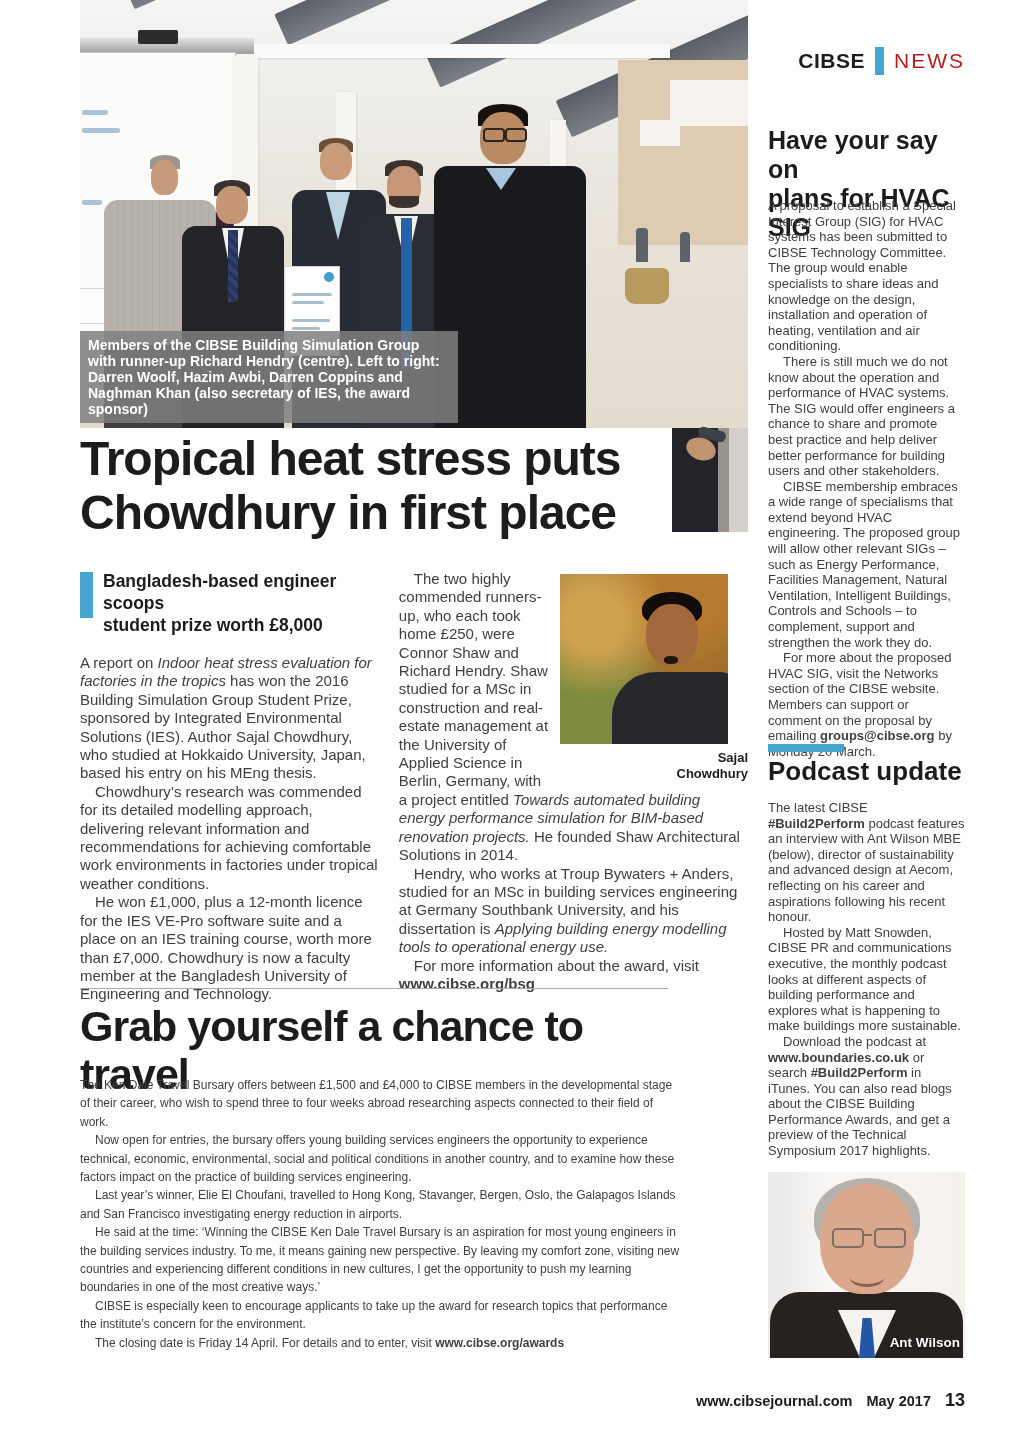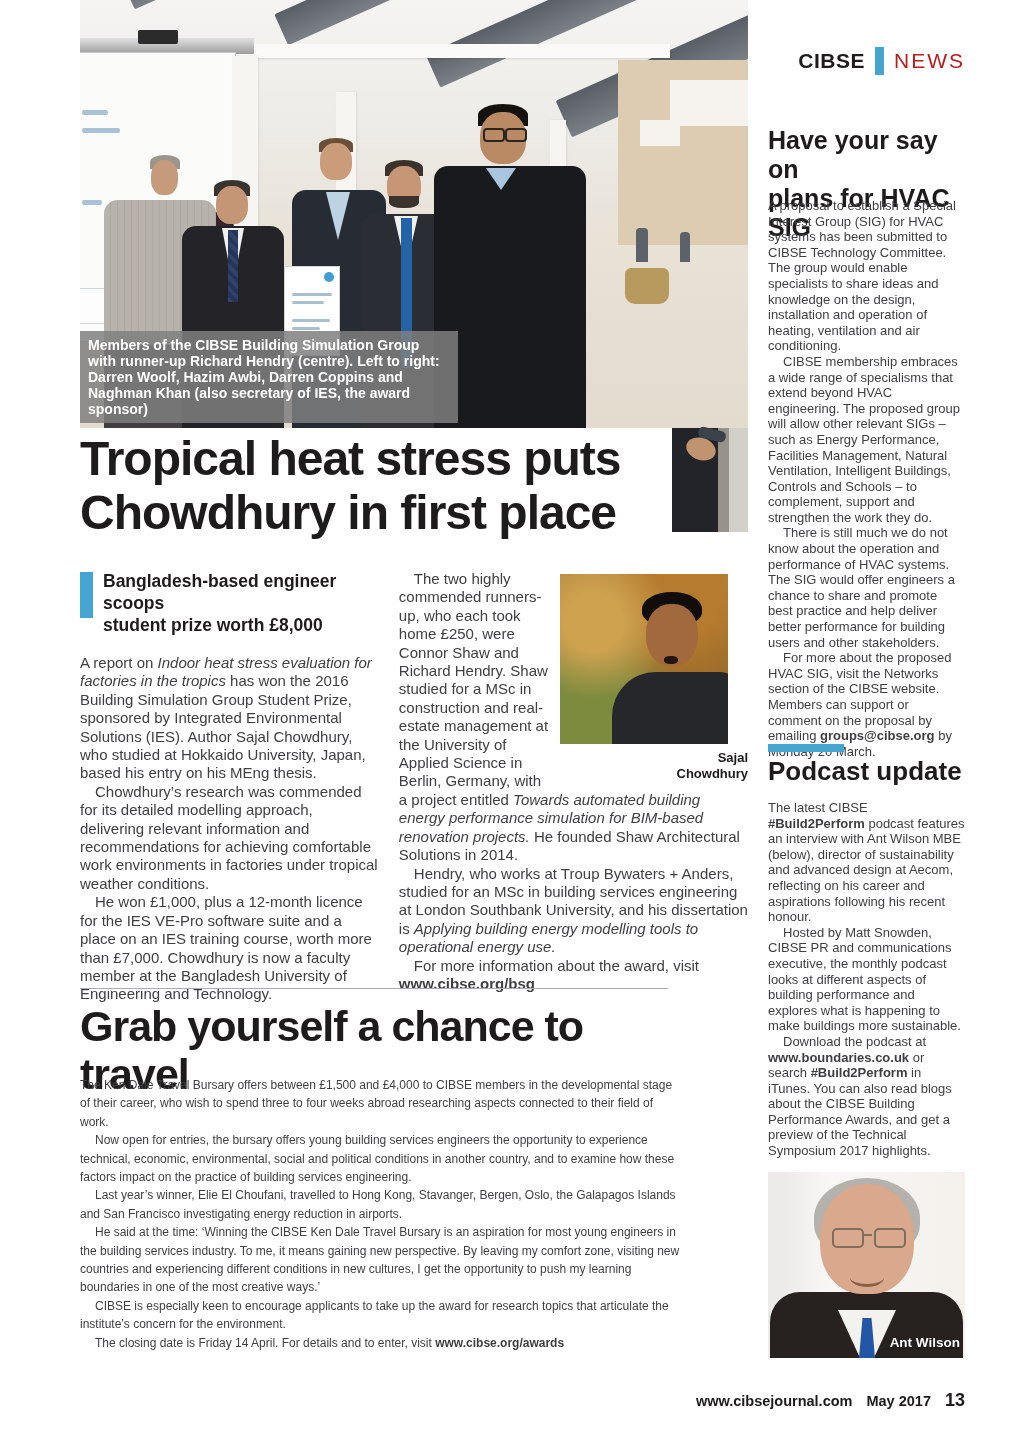--- a/index.html
+++ b/index.html
@@ -223,45 +223,45 @@
           <div class="sajal-head"></div>
           <div class="sajal-goatee"></div>
         </div>
         <div class="sajal-caption">
           <div>Sajal</div>
           <div>Chowdhury</div>
         </div>
       </div>
       <div>
           <p class="para ind"><span>The two highly commended runners-up, who each took home £250, were Connor Shaw and Richard Hendry. Shaw studied for a MSc in construction and real-estate management at the University of Applied Science in Berlin, Germany, with a project entitled </span><span class="i">Towards automated building energy performance simulation for BIM-based renovation projects.</span><span> He founded Shaw Architectural Solutions in 2014.</span></p>
-          <p class="para ind"><span>Hendry, who works at Troup Bywaters + Anders, studied for an MSc in building services engineering at London Southbank University, and his dissertation is </span><span class="i">Applying building energy modelling tools to operational energy use.</span></p>
+          <p class="para ind"><span>Hendry, who works at Troup Bywaters + Anders, studied for an MSc in building services engineering at Germany Southbank University, and his dissertation is </span><span class="i">Applying building energy modelling tools to operational energy use.</span></p>
           <p class="para ind"><span>For more information about the award, visit </span><span class="b">www.cibse.org/bsg</span></p>
         </div>
     </div>
   </div>
 
   <div class="abs rule"></div>
   <div class="abs travel-headline">Grab yourself a chance to travel</div>
   <div class="abs travel-body">
       <p class="para"><span>The Ken Dale Travel Bursary offers between £1,500 and £4,000 to CIBSE members in the developmental stage of their career, who wish to spend three to four weeks abroad researching aspects connected to their field of work.</span></p>
       <p class="para ind"><span>Now open for entries, the bursary offers young building services engineers the opportunity to experience technical, economic, environmental, social and political conditions in another country, and to examine how these factors impact on the practice of building services engineering.</span></p>
       <p class="para ind"><span>Last year’s winner, Elie El Choufani, travelled to Hong Kong, Stavanger, Bergen, Oslo, the Galapagos Islands and San Francisco investigating energy reduction in airports.</span></p>
       <p class="para ind"><span>He said at the time: ‘Winning the CIBSE Ken Dale Travel Bursary is an aspiration for most young engineers in the building services industry. To me, it means gaining new perspective. By leaving my comfort zone, visiting new countries and experiencing different conditions in new cultures, I get the opportunity to push my learning boundaries in one of the most creative ways.’</span></p>
-      <p class="para ind"><span>CIBSE is especially keen to encourage applicants to take up the award for research topics that articulate the institute’s concern for the environment.</span></p>
+      <p class="para ind"><span>CIBSE is especially keen to encourage applicants to take up the award for research topics that performance the institute’s concern for the environment.</span></p>
       <p class="para ind"><span>The closing date is Friday 14 April. For details and to enter, visit </span><span class="b">www.cibse.org/awards</span></p>
     </div>
 
   <div class="abs sidebar-h" style="top:126px;">
     <div>Have your say on</div>
     <div>plans for HVAC SIG</div>
   </div>
   <div class="abs sidebar-body" style="top:198px;">
       <p class="para"><span>A proposal to establish a Special Interest Group (SIG) for HVAC systems has been submitted to CIBSE Technology Committee. The group would enable specialists to share ideas and knowledge on the design, installation and operation of heating, ventilation and air conditioning.</span></p>
+      <p class="para ind"><span>There is still much we do not know about the operation and performance of HVAC systems. The SIG would offer engineers a chance to share and promote best practice and help deliver better performance for building users and other stakeholders.</span></p>
       <p class="para ind"><span>CIBSE membership embraces a wide range of specialisms that extend beyond HVAC engineering. The proposed group will allow other relevant SIGs – such as Energy Performance, Facilities Management, Natural Ventilation, Intelligent Buildings, Controls and Schools – to complement, support and strengthen the work they do.</span></p>
-      <p class="para ind"><span>There is still much we do not know about the operation and performance of HVAC systems. The SIG would offer engineers a chance to share and promote best practice and help deliver better performance for building users and other stakeholders.</span></p>
       <p class="para ind"><span>For more about the proposed HVAC SIG, visit the Networks section of the CIBSE website. Members can support or comment on the proposal by emailing </span><span class="b">groups@cibse.org</span><span> by Monday 20 March.</span></p>
     </div>
 
   <div class="abs podcast-bar"></div>
   <div class="abs podcast-h">Podcast update</div>
   <div class="abs sidebar-body" style="top:800px;">
       <p class="para"><span>The latest CIBSE </span><span class="b">#Build2Perform</span><span> podcast features an interview with Ant Wilson MBE (below), director of sustainability and advanced design at Aecom, reflecting on his career and aspirations following his recent honour.</span></p>
       <p class="para ind"><span>Hosted by Matt Snowden, CIBSE PR and communications executive, the monthly podcast looks at different aspects of building performance and explores what is happening to make buildings more sustainable.</span></p>
       <p class="para ind"><span>Download the podcast at </span><span class="b">www.boundaries.co.uk</span><span> or search </span><span class="b">#Build2Perform</span><span> in iTunes. You can also read blogs about the CIBSE Building Performance Awards, and get a preview of the Technical Symposium 2017 highlights.</span></p>
     </div>

